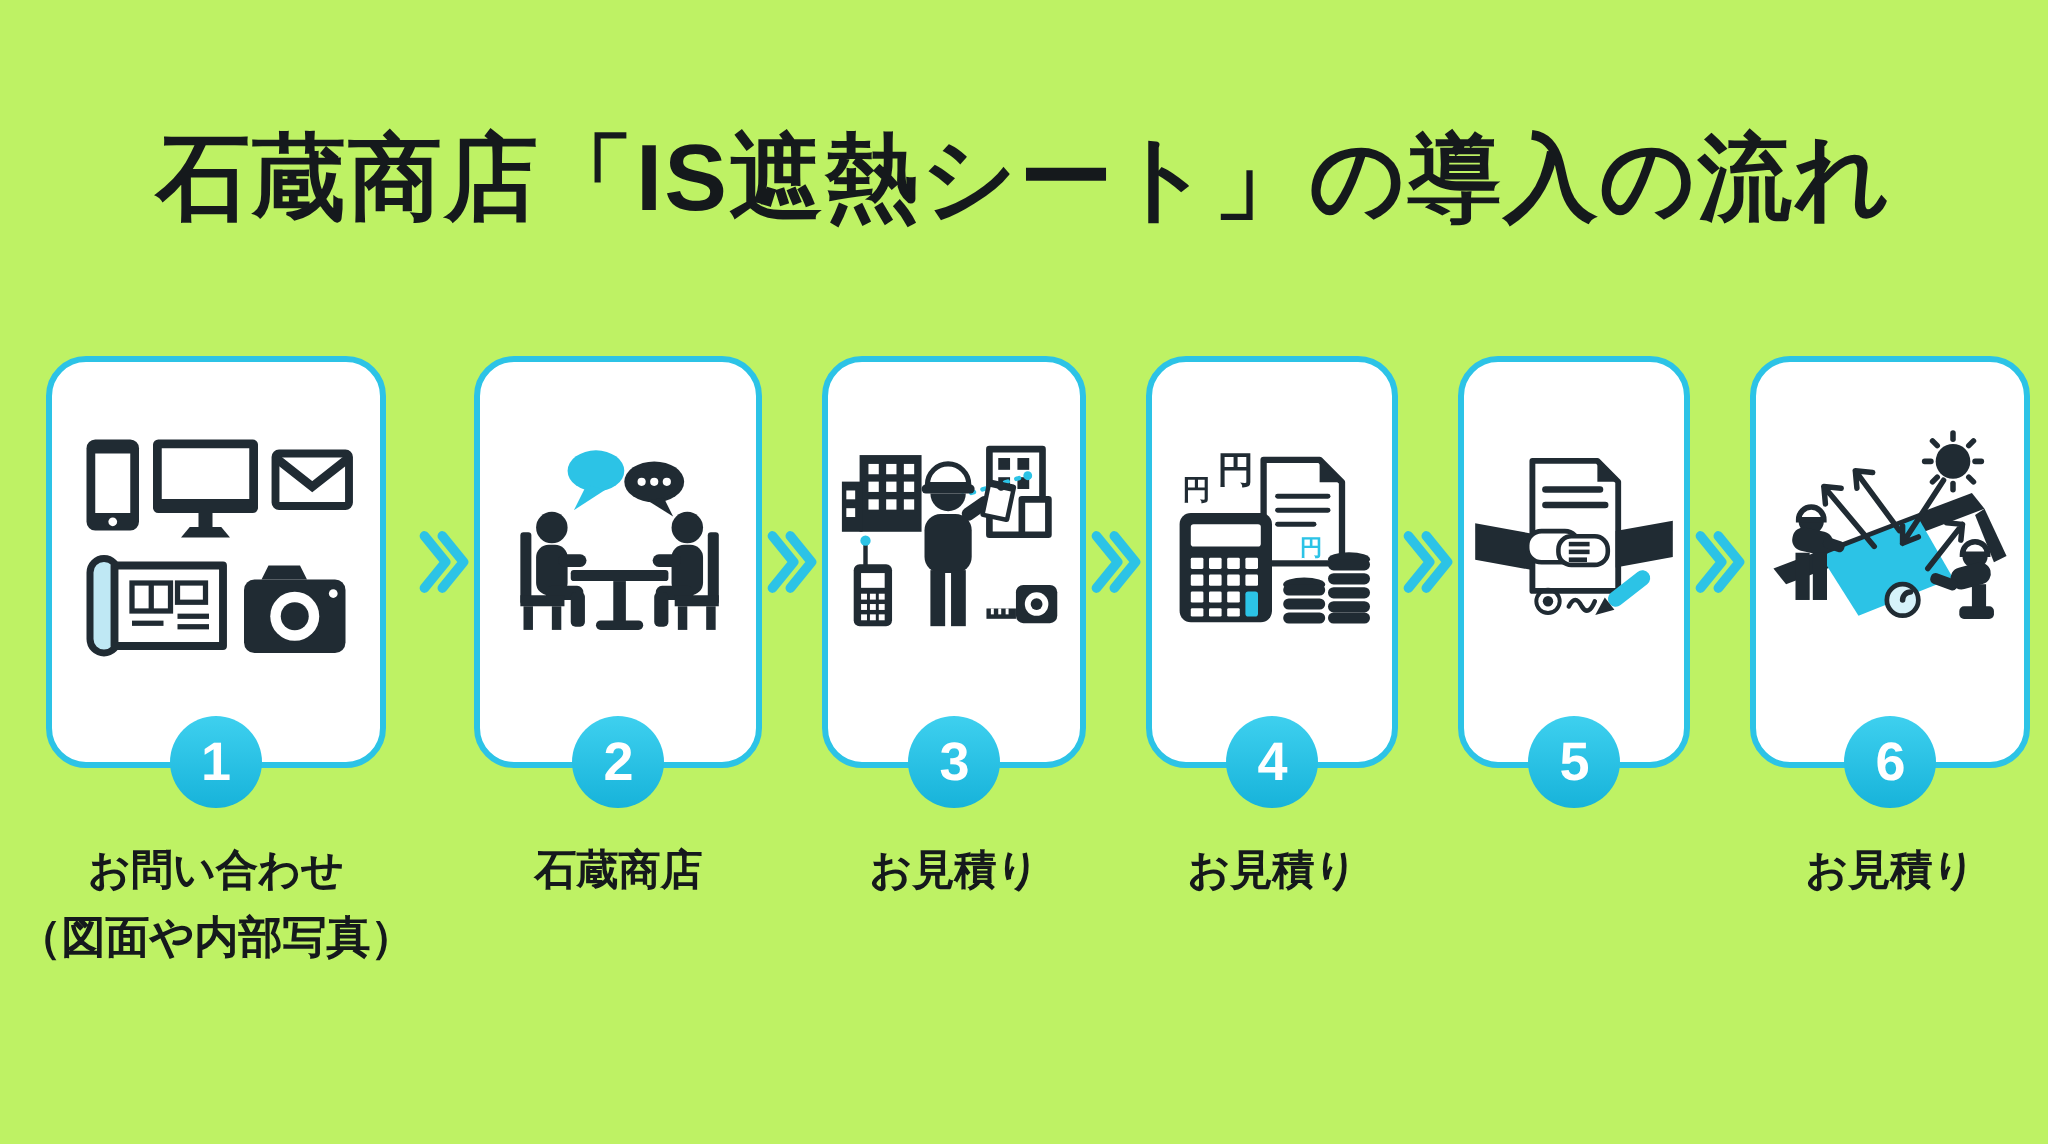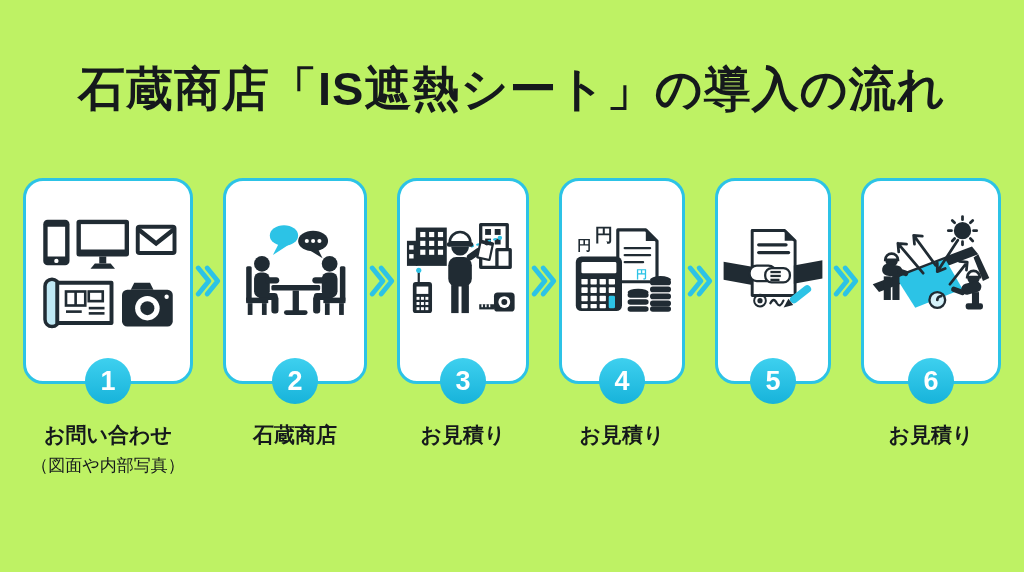--- a/index.html
+++ b/index.html
@@ -36,21 +36,21 @@
 
   .num {
     position:absolute; left:50%; bottom:0; transform:translate(-50%,50%);
     width:46px; height:46px; border-radius:50%;
     background:linear-gradient(180deg,#3ed0ef 0%,#17b3da 100%);
     color:#fff; font-size:27px; font-weight:bold;
     display:flex; align-items:center; justify-content:center;
   }
 
   .label { margin-top:37px; font-size:21px; font-weight:bold; color:var(--text); white-space:nowrap; }
-  .sublabel { margin-top:5px; font-size:17px; font-weight:normal; color:var(--text); white-space:nowrap; }
+  .sublabel { margin-top:5px; font-size:22px; font-weight:bold; color:var(--text); white-space:nowrap; }
 
   .chev-wrap { height:206px; width:26px; display:flex; align-items:center; justify-content:center; flex:0 0 auto; }
 
   
   .d   { fill:var(--dark); }
   .w   { fill:#fff; }
   .a   { fill:var(--accent); }
   .od  { fill:#fff; stroke:var(--dark); stroke-width:4.5; stroke-linejoin:round; }
   .lcs { fill:var(--ltcyan); stroke:var(--dark); stroke-width:4; }
   .ldt { fill:none; stroke:var(--dark); stroke-width:3; }

